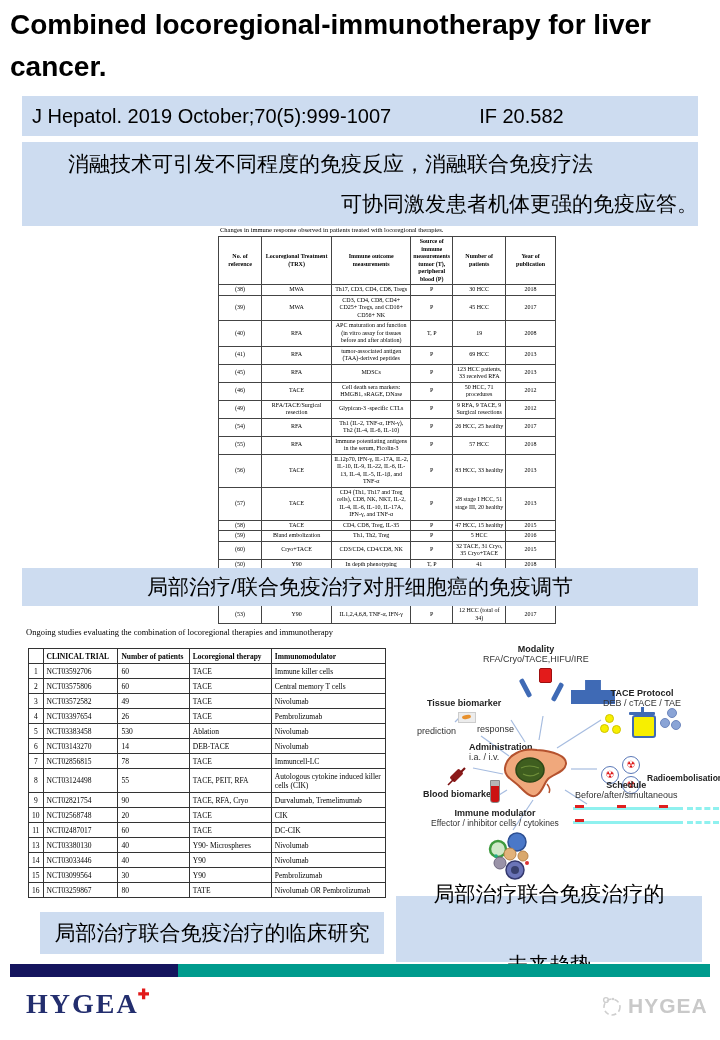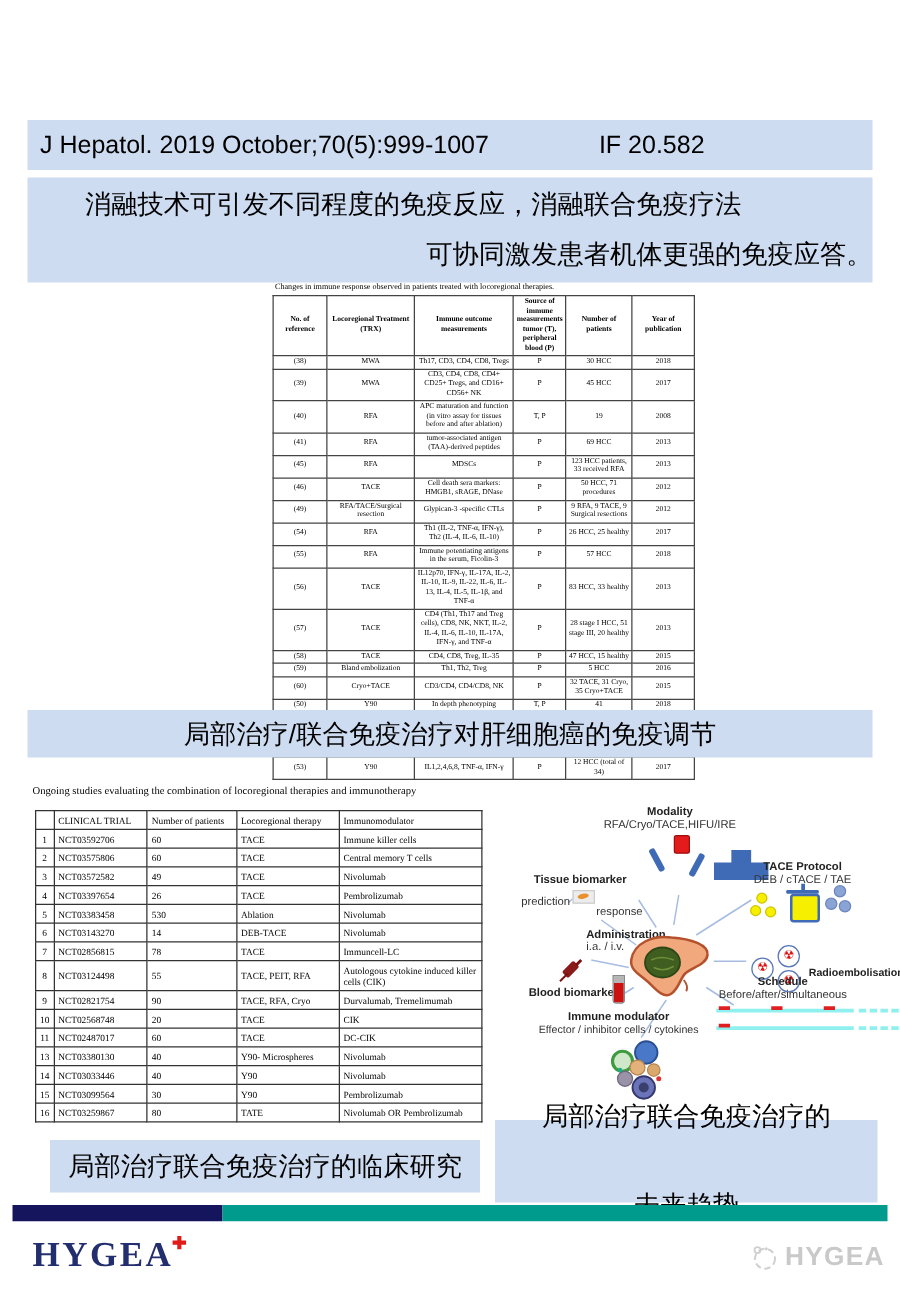--- a/index.html
+++ b/index.html
@@ -31,21 +31,21 @@
 
   .caption1{position:absolute;left:22px;top:568px;width:676px;height:38px;display:flex;
             align-items:center;justify-content:center;font-size:21px;}
 
   
   .t2title{position:absolute;left:26px;top:627px;width:390px;font-size:8.5px;
            font-family:"Liberation Serif",serif;}
   .t2wrap{position:absolute;left:28px;top:648px;width:358px;font-family:"Liberation Serif",serif;}
   table.t2{border-collapse:collapse;width:358px;font-size:7.5px;line-height:1.2;}
   table.t2 th,table.t2 td{border:1px solid #333;padding:2.5px 3px;text-align:left;vertical-align:middle;}
-  table.t2 th{font-weight:400;}
+  table.t2 th{font-weight:700;}
   table.t2 td:first-child,table.t2 th:first-child{width:10px;text-align:center;}
   table.t2 col.c1{width:21%}table.t2 col.c2{width:20%}table.t2 col.c3{width:23%}table.t2 col.c4{width:32%}
 
   
   .diagram{position:absolute;left:405px;top:642px;width:315px;height:266px;font-size:9px;}
   .diagram .lbl{font-weight:700;color:#222;text-align:center;}
   .diagram .sub{color:#333;}
   .dg{position:absolute;white-space:nowrap;}
   svg.links{position:absolute;left:0;top:0;width:315px;height:266px;}
 
@@ -84,20 +84,21 @@
   .logo .cross{color:#e11a1a;font-size:14px;vertical-align:14px;margin-left:-1px;letter-spacing:0;}
 
   .watermark{position:absolute;left:600px;top:994px;display:flex;align-items:center;gap:6px;
              color:#c9c9c9;font-size:21px;font-weight:700;letter-spacing:1px;}
 </style>
 </head>
 <body>
 
 <div class="slide">
 
+  <div class="title">Combined locoregional-immunotherapy for liver cancer.</div>
 
   <div class="cite-bar blue-box">
     <span class="cite">J Hepatol. 2019 October;70(5):999-1007</span>
     <span class="if">IF 20.582</span>
   </div>
 
   <div class="abstract blue-box">
     <span class="l1">消融技术可引发不同程度的免疫反应，消融联合免疫疗法</span>
     <span class="l2">可协同激发患者机体更强的免疫应答。</span>
   </div>
@@ -442,21 +443,21 @@
     <span class="bead b" style="left:262px;top:66px;"></span>
     <span class="bead b" style="left:255px;top:76px;"></span>
     <span class="bead b" style="left:266px;top:78px;"></span>
 
     <div class="dg" style="left:22px;top:56px;">
       <div class="lbl">Tissue biomarker</div>
     </div>
     <div class="tissueic" style="left:53px;top:70px;">
         <span></span>
       </div>
-    <div class="dg sub" style="left:12px;top:74px;text-align:center;">prediction</div>
+    <div class="dg sub" style="left:12px;top:84px;text-align:center;">prediction</div>
     <div class="dg sub" style="left:72px;top:82px;">response</div>
 
     <div class="dg" style="left:44px;top:100px;margin-left:20px;">
       <div class="lbl">Administration</div>
       <div class="sub">i.a. / i.v.</div>
     </div>
     <svg style="position:absolute;left:40px;top:122px;" width="24" height="24">
       <g>
         <rect x="8" y="5" width="7" height="13" rx="1.5" fill="#8b1a1a" transform="rotate(45 11.5 11.5)"></rect>
         <line x1="3" y1="21" x2="9" y2="15" stroke="#7a1010" stroke-width="1.6"></line>

